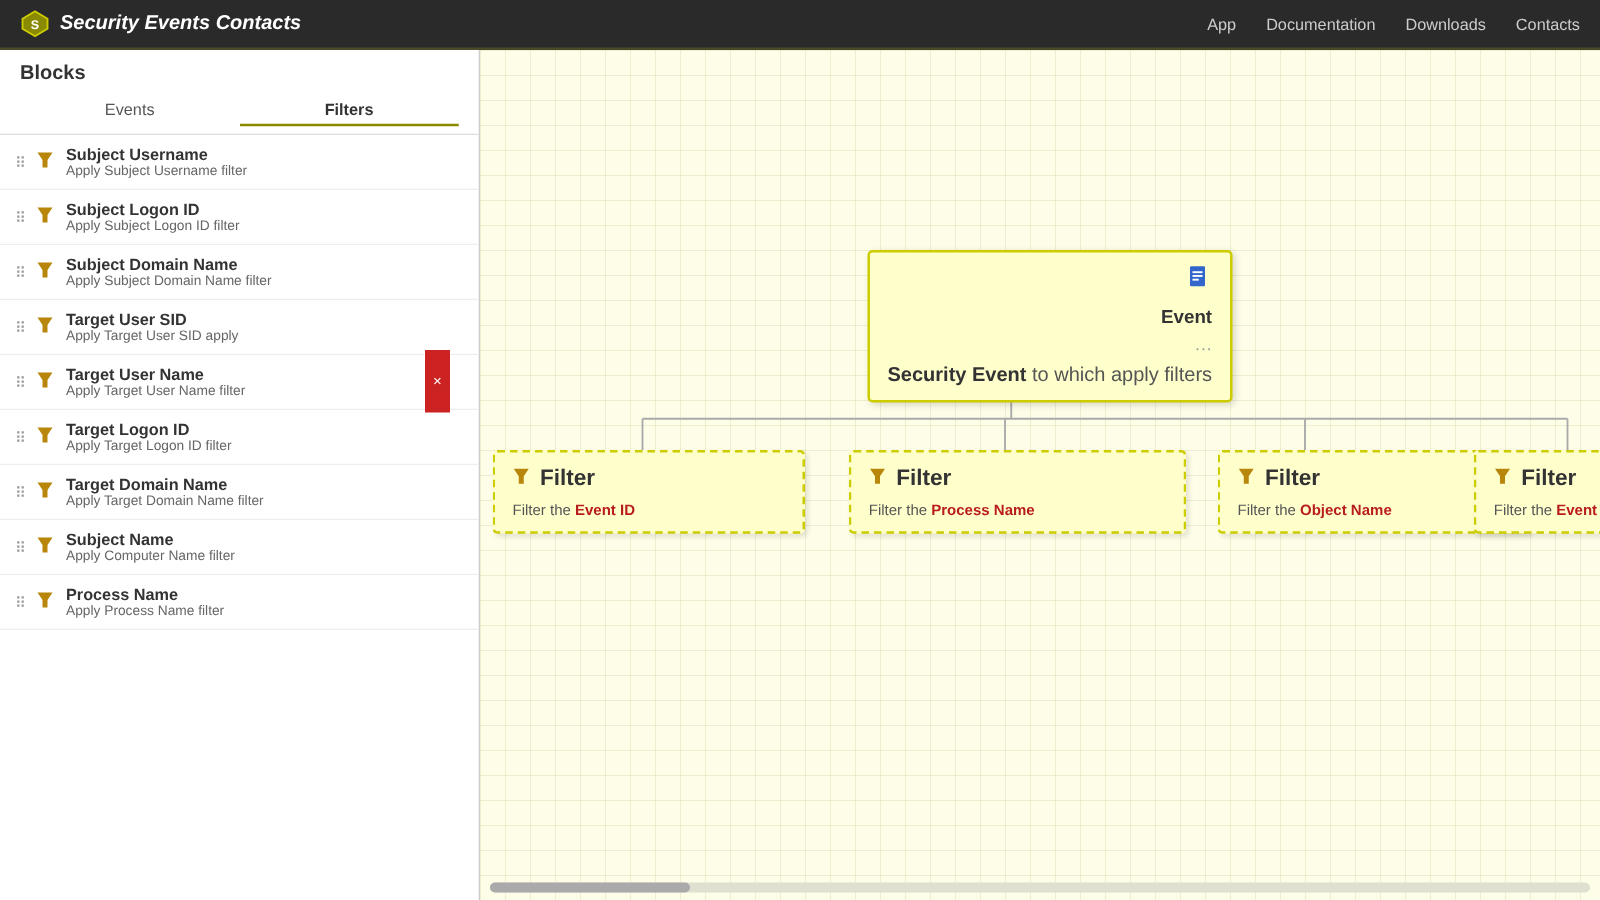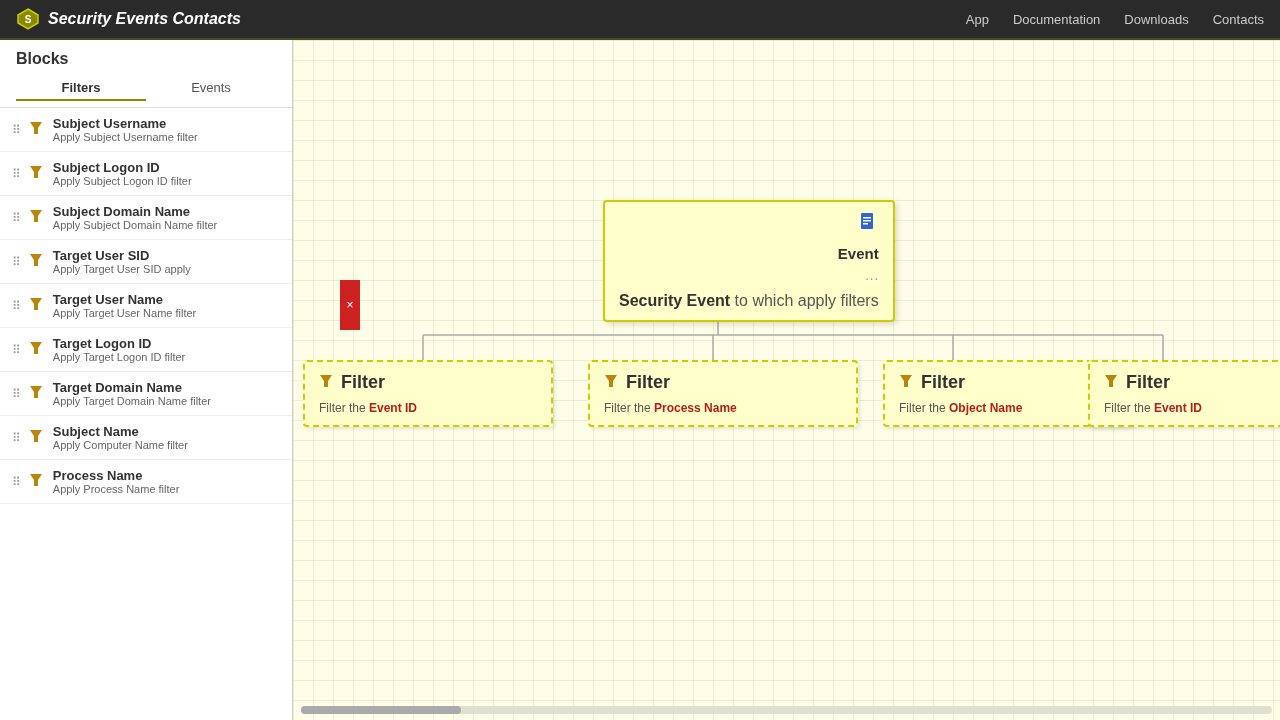--- a/index.html
+++ b/index.html
@@ -42,21 +42,21 @@
     }
 
     
     #main {
       display: flex;
       height: calc(720px - 40px);
     }
 
     
     #sidebar {
-      width: 293px;
+      width: 384px;
       background: #ffffff;
       border-right: 1px solid #cccccc;
       display: flex;
       flex-direction: column;
       overflow: hidden;
       flex-shrink: 0;
     }
     #sidebar-header {
       padding: 10px 16px 6px 16px;
       border-bottom: 1px solid #dddddd;
@@ -296,22 +296,22 @@
     <a class="nav-link">Contacts</a>
   </div>
 </div>
 
 <div id="main">
 
   <div id="sidebar">
     <div id="sidebar-header">
       <div id="sidebar-title">Blocks</div>
       <div id="sidebar-tabs">
+        <div class="sidebar-tab">Events</div>
         <div class="sidebar-tab active">Filters</div>
-        <div class="sidebar-tab">Events</div>
       </div>
     </div>
     <div id="sidebar-list">
         <div class="sidebar-item">
       <span class="drag-handle">⠿</span>
       <span class="filter-icon"><svg width="14" height="14" viewBox="0 0 14 14">
               <polygon points="1,1 13,1 9,7 9,13 5,13 5,7" fill="#b8860b"></polygon>
             </svg></span>
       <div class="item-text">
         <span class="item-title">Subject Username</span>

